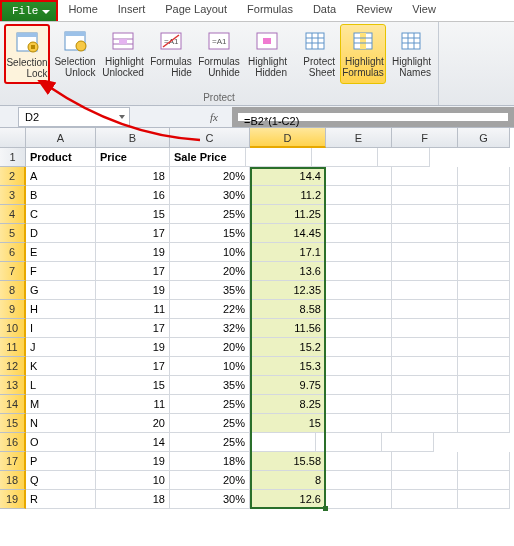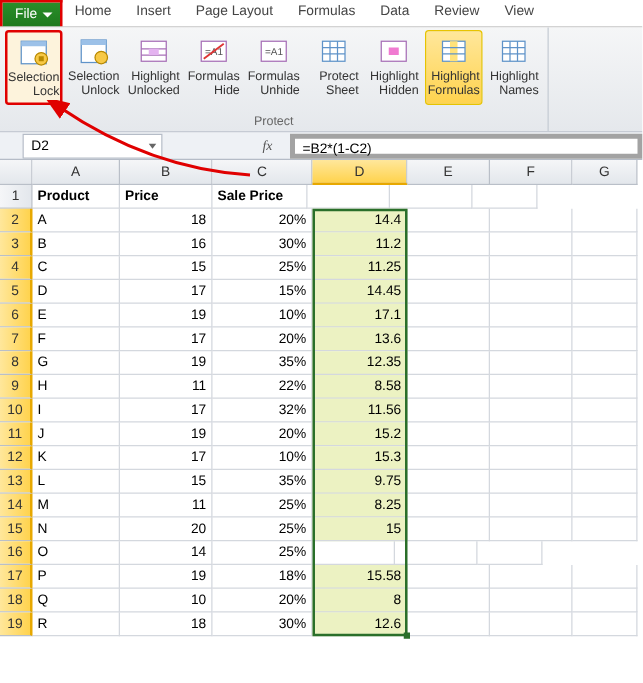--- a/index.html
+++ b/index.html
@@ -1,37 +1,37 @@
 <!DOCTYPE html>
 <html><head>
 <meta charset="utf-8">
 <style>
   * { box-sizing: border-box; margin: 0; padding: 0; font-family: 'Segoe UI', Tahoma, sans-serif; }
   body { width: 514px; height: 546px; background: #fff; overflow: hidden; font-size: 11px; position: relative; }
 
   .tabs { display: flex; height: 22px; background: #fff; border-bottom: 1px solid #c5c5c5; }
   .tab { padding: 3px 10px; font-size: 11px; color: #444; cursor: pointer; }
-  .tab.file { background: linear-gradient(#2a8e2a,#1d7a1d); color: #fff; position: relative; padding-right: 18px; border: 2px solid #e00000; border-bottom: none; }
+  .tab.file { background: linear-gradient(#2a8e2a,#1d7a1d); color: #fff; position: relative; padding-right: 18px; border: 2px solid #e00000; border-bottom: none; font-family: Liberation Mono, monospace; }
   .tab.file::after { content: ''; position: absolute; right: 6px; top: 8px; border-left: 4px solid transparent; border-right: 4px solid transparent; border-top: 4px solid #fff; }
 
   .ribbon { display: flex; height: 84px; background: linear-gradient(#f5f6f7,#e5e8ec); border-bottom: 1px solid #b5bcc7; }
   .rgroup { display: flex; flex-direction: column; align-items: center; border-right: 1px solid #c5cbd4; padding: 2px 4px 0; }
   .rbtns { display: flex; gap: 2px; }
   .rbtn { display: flex; flex-direction: column; align-items: center; width: 46px; padding: 2px 2px 0; border: 1px solid transparent; border-radius: 3px; cursor: pointer; }
   .rbtn.selected { border: 2px solid #e00000; background: #fdf3dc; }
   .rbtn.active { border: 1px solid #e7c300; background: linear-gradient(#ffe79b,#ffd34e); }
   .ricon { width: 30px; height: 28px; display: flex; align-items: center; justify-content: center; }
   .rlabel { font-size: 10px; text-align: right; line-height: 1.1; color: #333; padding: 1px 0 3px; }
   .grpname { font-size: 10px; color: #666; text-align: center; padding-bottom: 2px; margin-top: auto; }
 
   .namebox-row { display: flex; height: 22px; border-bottom: 1px solid #b5bcc7; align-items: center; background: #eef1f5; }
   .namebox { width: 112px; height: 20px; background: #fff; border: 1px solid #b5bcc7; margin-left: 18px; display: flex; align-items: center; padding: 0 6px; font-size: 11px; position: relative; }
   .namebox::after { content: ''; position: absolute; right: 4px; top: 7px; border-left: 3px solid transparent; border-right: 3px solid transparent; border-top: 4px solid #666; }
   .fxlabel { width: 22px; font-style: italic; color: #555; font-size: 11px; margin-left: 80px; font-family: Liberation Serif, serif; }
-  .formulabar { flex: 1; height: 20px; background: #fff; border: 4px solid #a3a3a3; padding: 2px 6px; font-size: 11px; }
+  .formulabar { flex: 1; height: 20px; background: #fff; border: 6px solid #a3a3a3; padding: 2px 6px; font-size: 11px; }
 
   .grid-wrap { position: relative; }
   .colhdr-row { display: flex; height: 20px; }
   .corner { width: 26px; background: linear-gradient(#f5f6f8,#e3e7ec); border-right: 1px solid #b9bfc8; border-bottom: 1px solid #b9bfc8; }
   .colhdr { background: linear-gradient(#f5f6f8,#e3e7ec); border-right: 1px solid #b9bfc8; border-bottom: 1px solid #b9bfc8; text-align: center; font-size: 11px; color: #333; line-height: 20px; }
   .colhdr.sel { background: linear-gradient(#ffe79b,#ffd34e); border-bottom: 2px solid #e7a800; }
 
   .row { display: flex; height: 19px; }
   .rowhdr { width: 26px; background: linear-gradient(90deg,#f5f6f8,#e3e7ec); border-right: 1px solid #b9bfc8; border-bottom: 1px solid #b9bfc8; text-align: center; font-size: 11px; color: #333; line-height: 19px; }
   .rowhdr.sel { background: linear-gradient(90deg,#ffe79b,#ffd34e); border-right: 2px solid #e7a800; }
@@ -111,37 +111,37 @@
             <svg width="26" height="24">
               <rect x="3" y="4" width="20" height="16" fill="#fff" stroke="#a76fb7"></rect>
               <text x="6" y="15" font-size="8" fill="#555">=A1</text>
             </svg>
           </span>
         <span class="rlabel">Formulas Unhide</span>
       </div>
       <div class="rbtn">
         <span class="ricon">
             <svg width="26" height="24">
+              <rect x="3" y="4" width="20" height="16" fill="#fff" stroke="#a76fb7"></rect>
+              <rect x="9" y="9" width="8" height="6" fill="#f07ad1"></rect>
+            </svg>
+          </span>
+        <span class="rlabel">Highlight Hidden</span>
+      </div>
+      <div class="rbtn">
+        <span class="ricon">
+            <svg width="26" height="24">
               <rect x="4" y="4" width="18" height="16" fill="#fff" stroke="#5f93c9"></rect>
               <line x1="4" y1="9" x2="22" y2="9" stroke="#5f93c9"></line>
               <line x1="4" y1="14" x2="22" y2="14" stroke="#5f93c9"></line>
               <line x1="10" y1="4" x2="10" y2="20" stroke="#5f93c9"></line>
               <line x1="16" y1="4" x2="16" y2="20" stroke="#5f93c9"></line>
             </svg>
           </span>
         <span class="rlabel">Protect Sheet</span>
-      </div>
-      <div class="rbtn">
-        <span class="ricon">
-            <svg width="26" height="24">
-              <rect x="3" y="4" width="20" height="16" fill="#fff" stroke="#a76fb7"></rect>
-              <rect x="9" y="9" width="8" height="6" fill="#f07ad1"></rect>
-            </svg>
-          </span>
-        <span class="rlabel">Highlight Hidden</span>
       </div>
       <div class="rbtn active">
         <span class="ricon">
             <svg width="26" height="24">
               <rect x="4" y="4" width="18" height="16" fill="#fff" stroke="#5f93c9"></rect>
               <rect x="10" y="4" width="6" height="16" fill="#ffe27a"></rect>
               <line x1="4" y1="9" x2="22" y2="9" stroke="#5f93c9"></line>
               <line x1="4" y1="14" x2="22" y2="14" stroke="#5f93c9"></line>
             </svg>
           </span>

